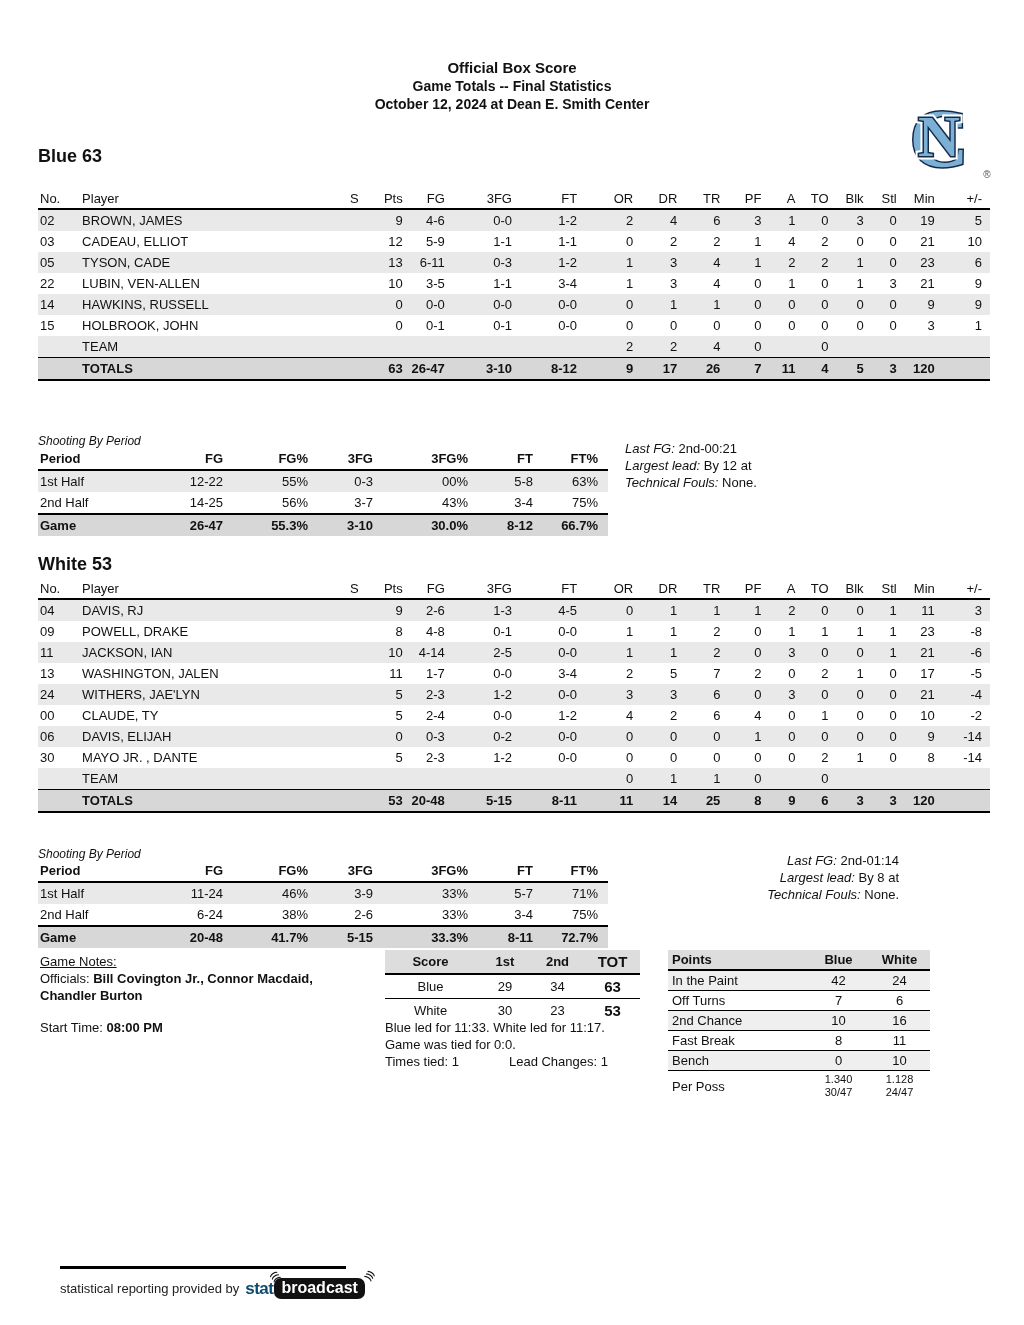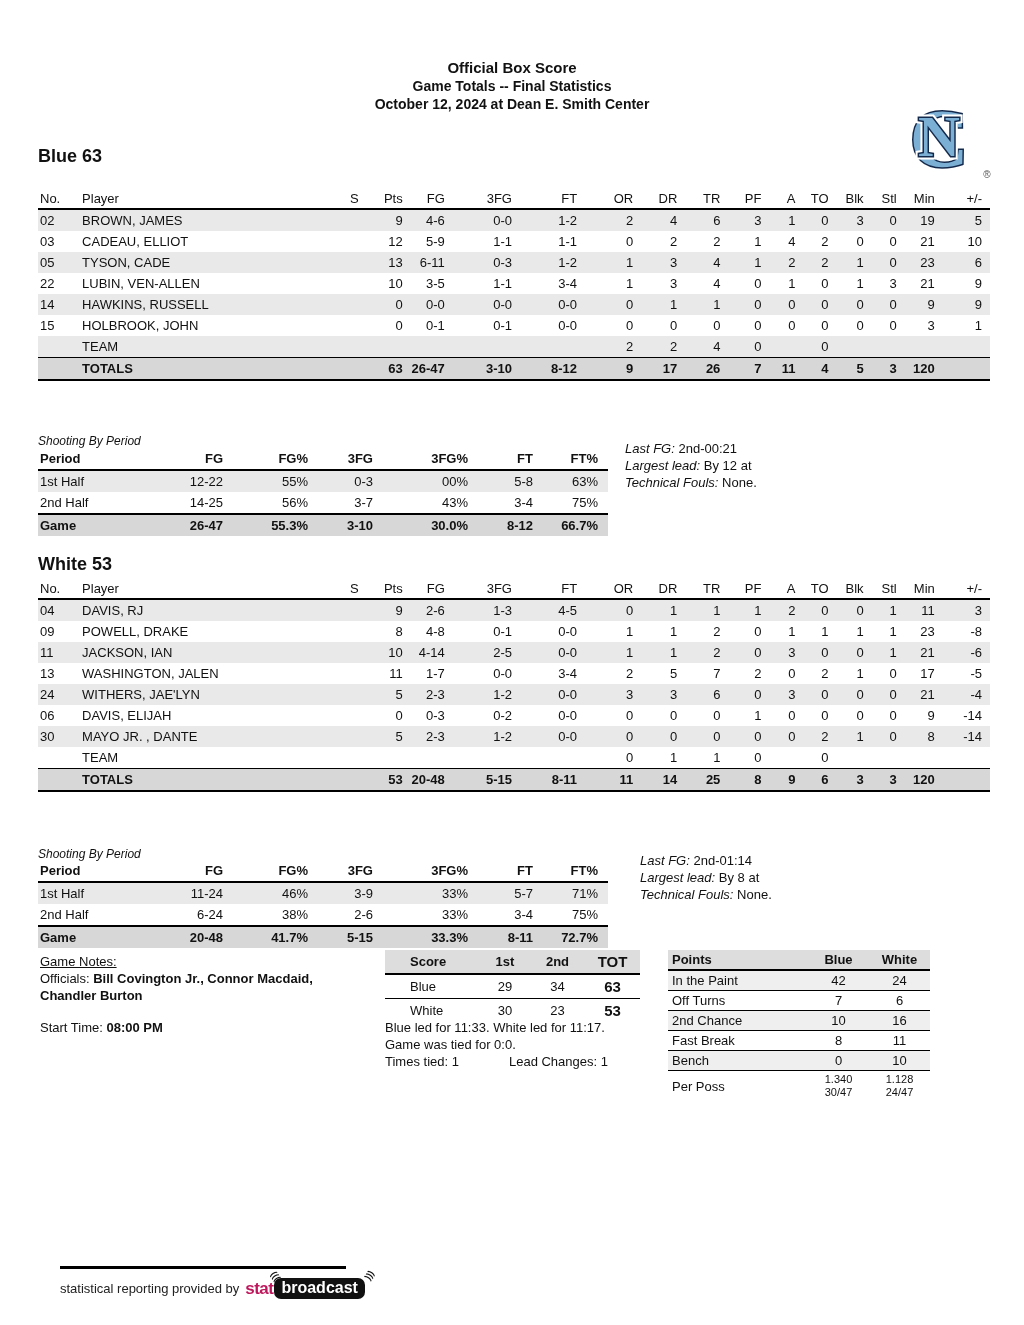--- a/index.html
+++ b/index.html
@@ -47,21 +47,21 @@
   
   .game-notes { width:330px; font-size:13px; line-height:17px; }
   .game-notes .underline { text-decoration:underline; }
   .game-notes .b { font-weight:bold; }
   .game-notes .spacer { height:15px; }
 
   
   .score { width:255px; font-size:13px; }
   .score th, .score td { text-align:center; padding:3px 4px; white-space:nowrap; }
   .score th { background:#ddd; font-weight:bold; border-bottom:2px solid #000; }
-  .score th:first-child, .score td:first-child { text-align:left; padding-left:25px; }
+  .score th:first-child, .score td:first-child { text-align:center; padding-left:0; }
   .score th:last-child, .score td:last-child { font-weight:bold; font-size:15px; }
   .score tbody tr:first-child td { border-bottom:1px solid #000; }
 
   
   .flow { width:270px; font-size:13px; line-height:17px; }
   .flow .b { font-weight:normal; }
   .flow .gap { display:inline-block; width:50px; }
 
   
   .points { width:262px; font-size:13px; }
@@ -69,21 +69,21 @@
   .points th { background:#ddd; font-weight:bold; border-bottom:2px solid #000; }
   .points th:first-child, .points td:first-child { text-align:left; padding-left:4px;margin-top:44px; }
   .points tbody tr:nth-child(odd) { background:#efefef; }
   .points tbody tr:not(:last-child) td { border-bottom:1px solid #000; }
   .points tbody tr:last-child td:not(:first-child) { font-size:11px; line-height:1.2; }
 
   
   .footer-line { left:60px; top:1266px; width:286px; height:3px; background:#000; }
   .footer { left:60px; top:1278px; font-size:13px; color:#222; display:flex; align-items:center; }
   .sb-logo { display:inline-flex; align-items:center; margin-left:6px; position:relative; }
-  .sb-stat { font-weight:bold; font-size:17px; letter-spacing:-0.5px; color:#be185d; }
+  .sb-stat { font-weight:bold; font-size:17px; letter-spacing:-0.5px; color:#0c4a6e; }
   .sb-broadcast { font-weight:bold; font-size:16px; color:#fff; background:#111; border-radius:7px; padding:1px 7px 2px 7px; margin-left:1px; }
   .sb-wave { position:absolute; font-size:9px; font-weight:bold; color:#111; top:-7px; }
   .sb-wave.left { left:26px; transform:rotate(55deg); }
   .sb-wave.right { right:-10px; transform:rotate(125deg); }
 </style>
 </head>
 <body>
 
 <div id="page">
 
@@ -496,20 +496,39 @@
           <td>6</td>
           <td>0</td>
           <td>3</td>
           <td>0</td>
           <td>0</td>
           <td>0</td>
           <td>21</td>
           <td>-4</td>
         </tr>
         <tr>
+          <td>00</td>
+          <td>CLAUDE, TY</td>
+          <td></td>
+          <td>5</td>
+          <td>2-4</td>
+          <td>0-0</td>
+          <td>1-2</td>
+          <td>4</td>
+          <td>2</td>
+          <td>6</td>
+          <td>4</td>
+          <td>0</td>
+          <td>1</td>
+          <td>0</td>
+          <td>0</td>
+          <td>10</td>
+          <td>-2</td>
+        </tr>
+        <tr>
           <td>06</td>
           <td>DAVIS, ELIJAH</td>
           <td></td>
           <td>0</td>
           <td>0-3</td>
           <td>0-2</td>
           <td>0-0</td>
           <td>0</td>
           <td>0</td>
           <td>0</td>
@@ -627,21 +646,21 @@
           <td>20-48</td>
           <td>41.7%</td>
           <td>5-15</td>
           <td>33.3%</td>
           <td>8-11</td>
           <td>72.7%</td>
         </tr>
       </tbody>
   </table>
 
-  <div class="abs side-notes" style="left:640px; top:852px;">
+  <div class="abs side-notes" style="left:609px; top:852px;text-align:right;">
     <div><span class="it">Last FG:</span> <span>2nd-01:14</span></div>
     <div><span class="it">Largest lead:</span> <span>By 8 at</span></div>
     <div><span class="it">Technical Fouls:</span> <span>None.</span></div>
   </div>
 
   <div class="abs game-notes" style="left:40px; top:953px;">
     <div class="underline">Game Notes:</div>
     <div><span>Officials:</span> <span class="b">Bill Covington Jr., Connor Macdaid, Chandler Burton</span></div>
     <div class="spacer"></div>
     <div><span>Start Time:</span> <span class="b">08:00 PM</span></div>

